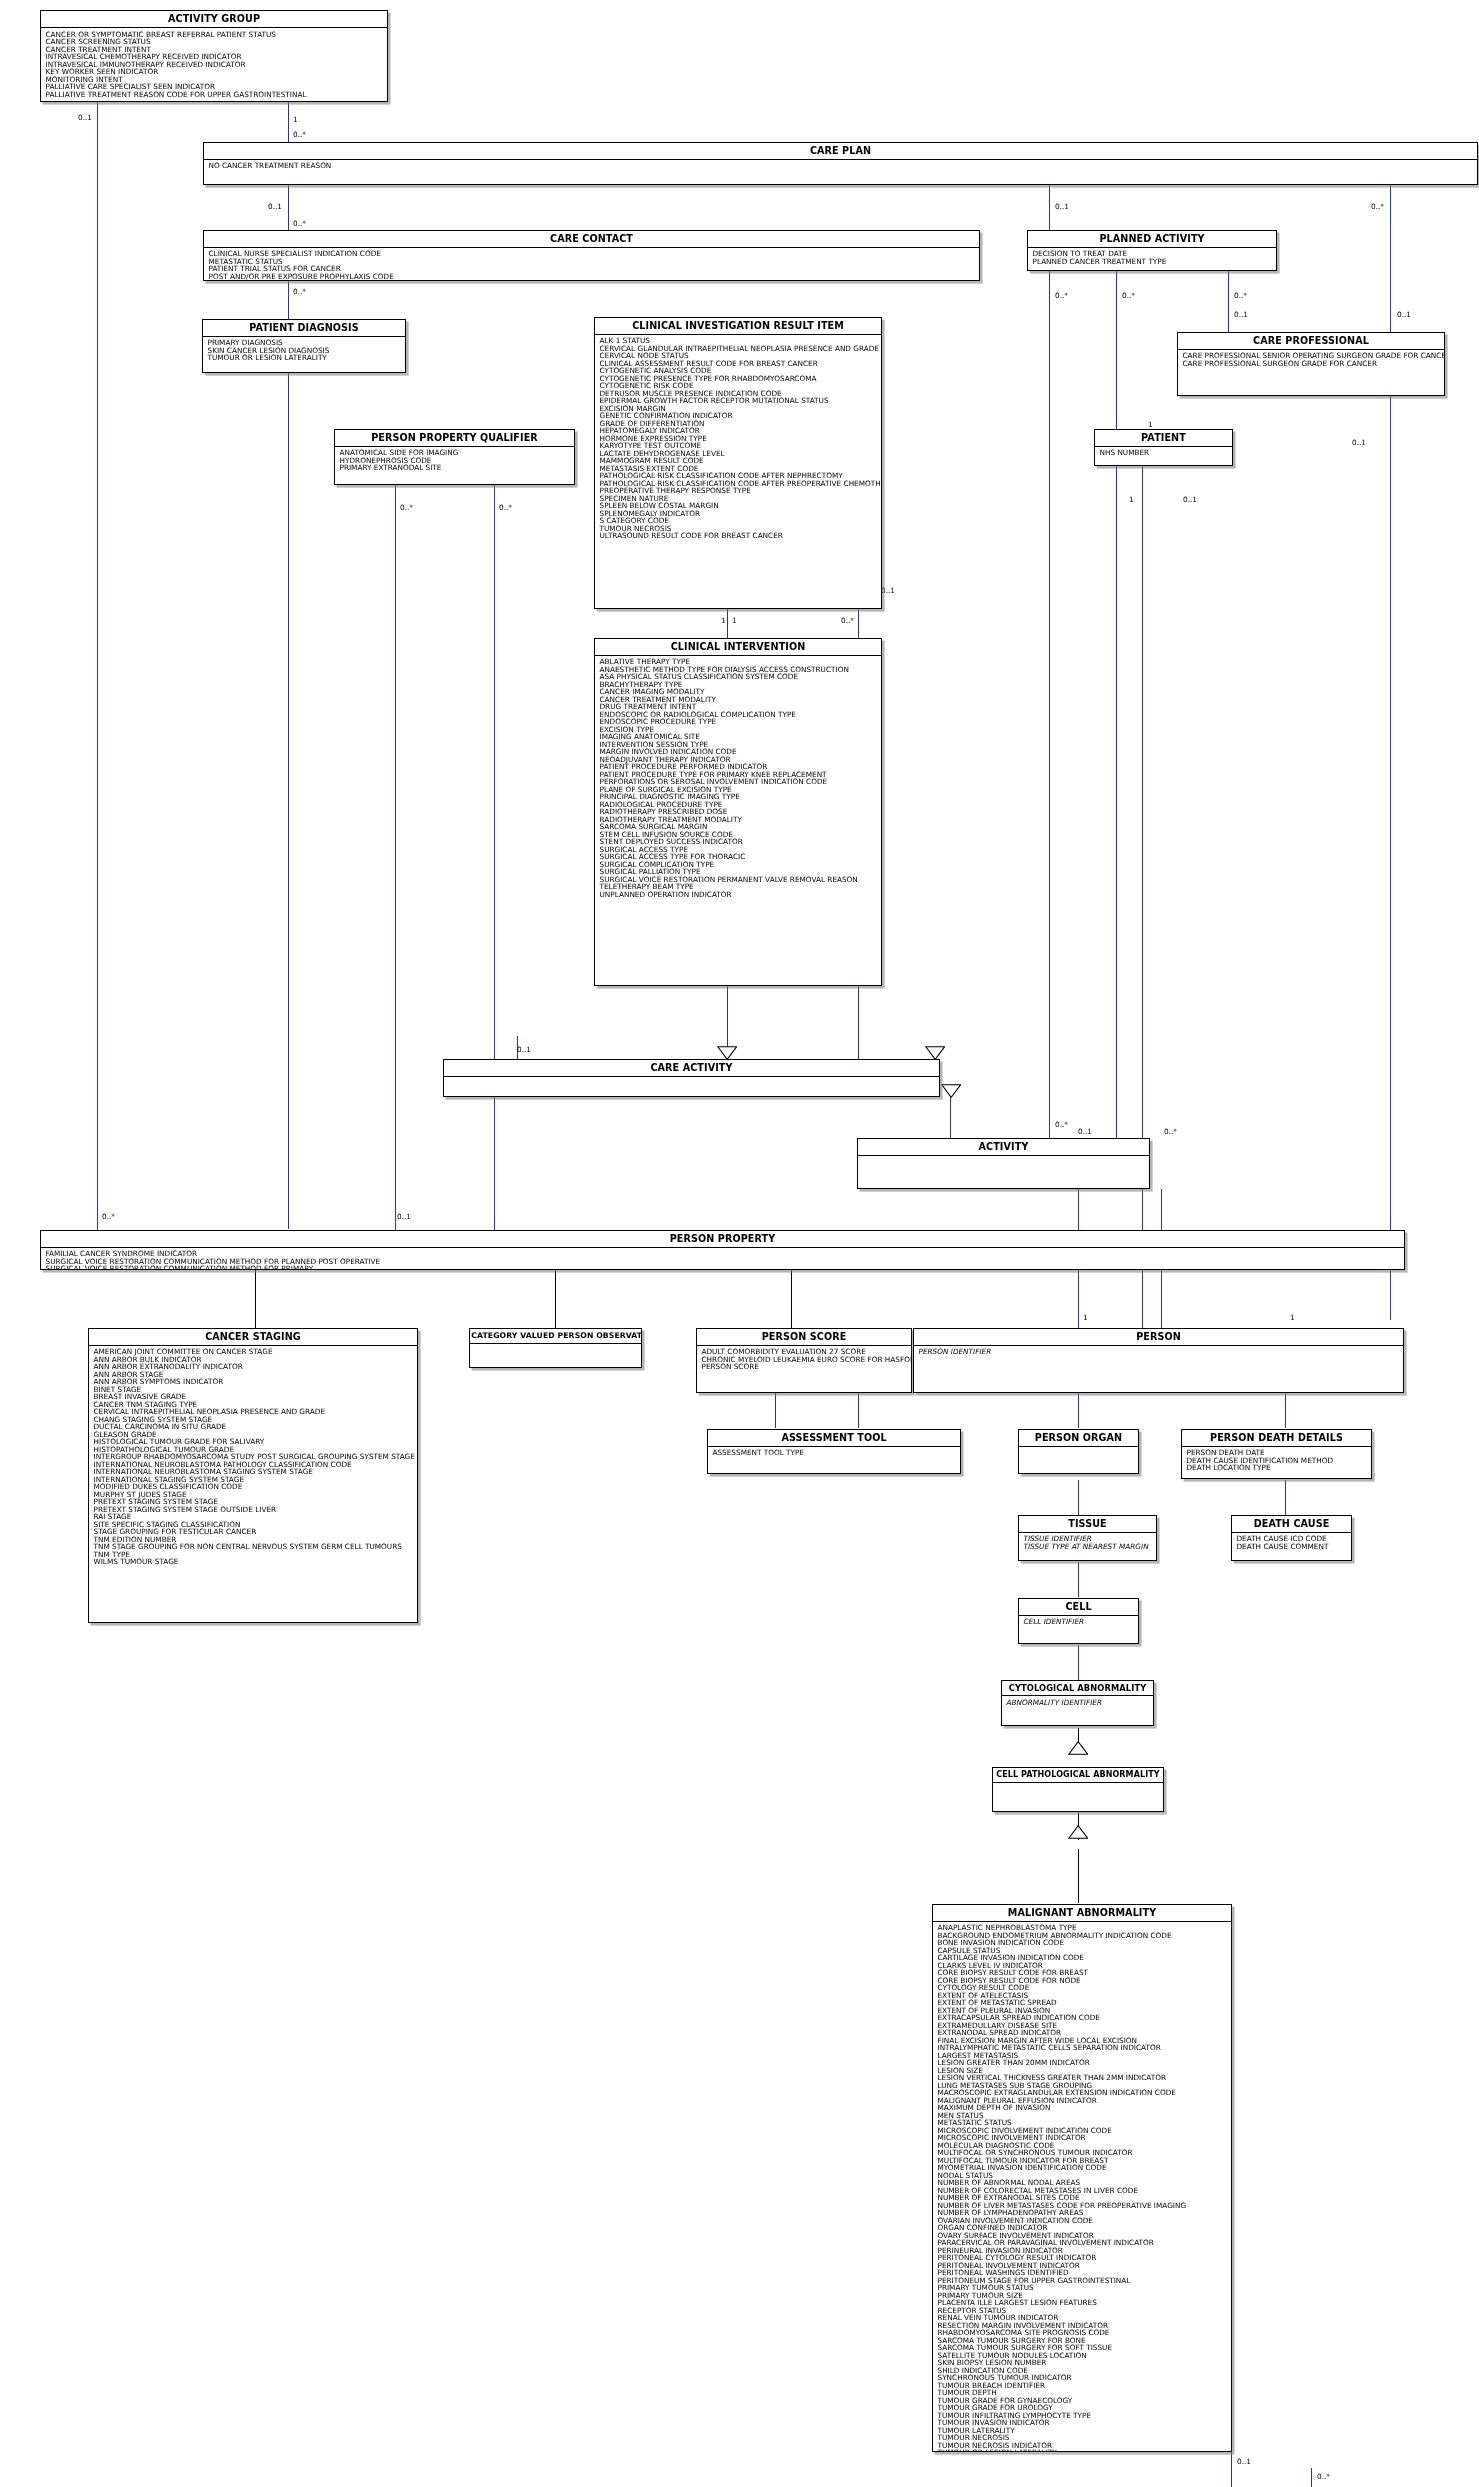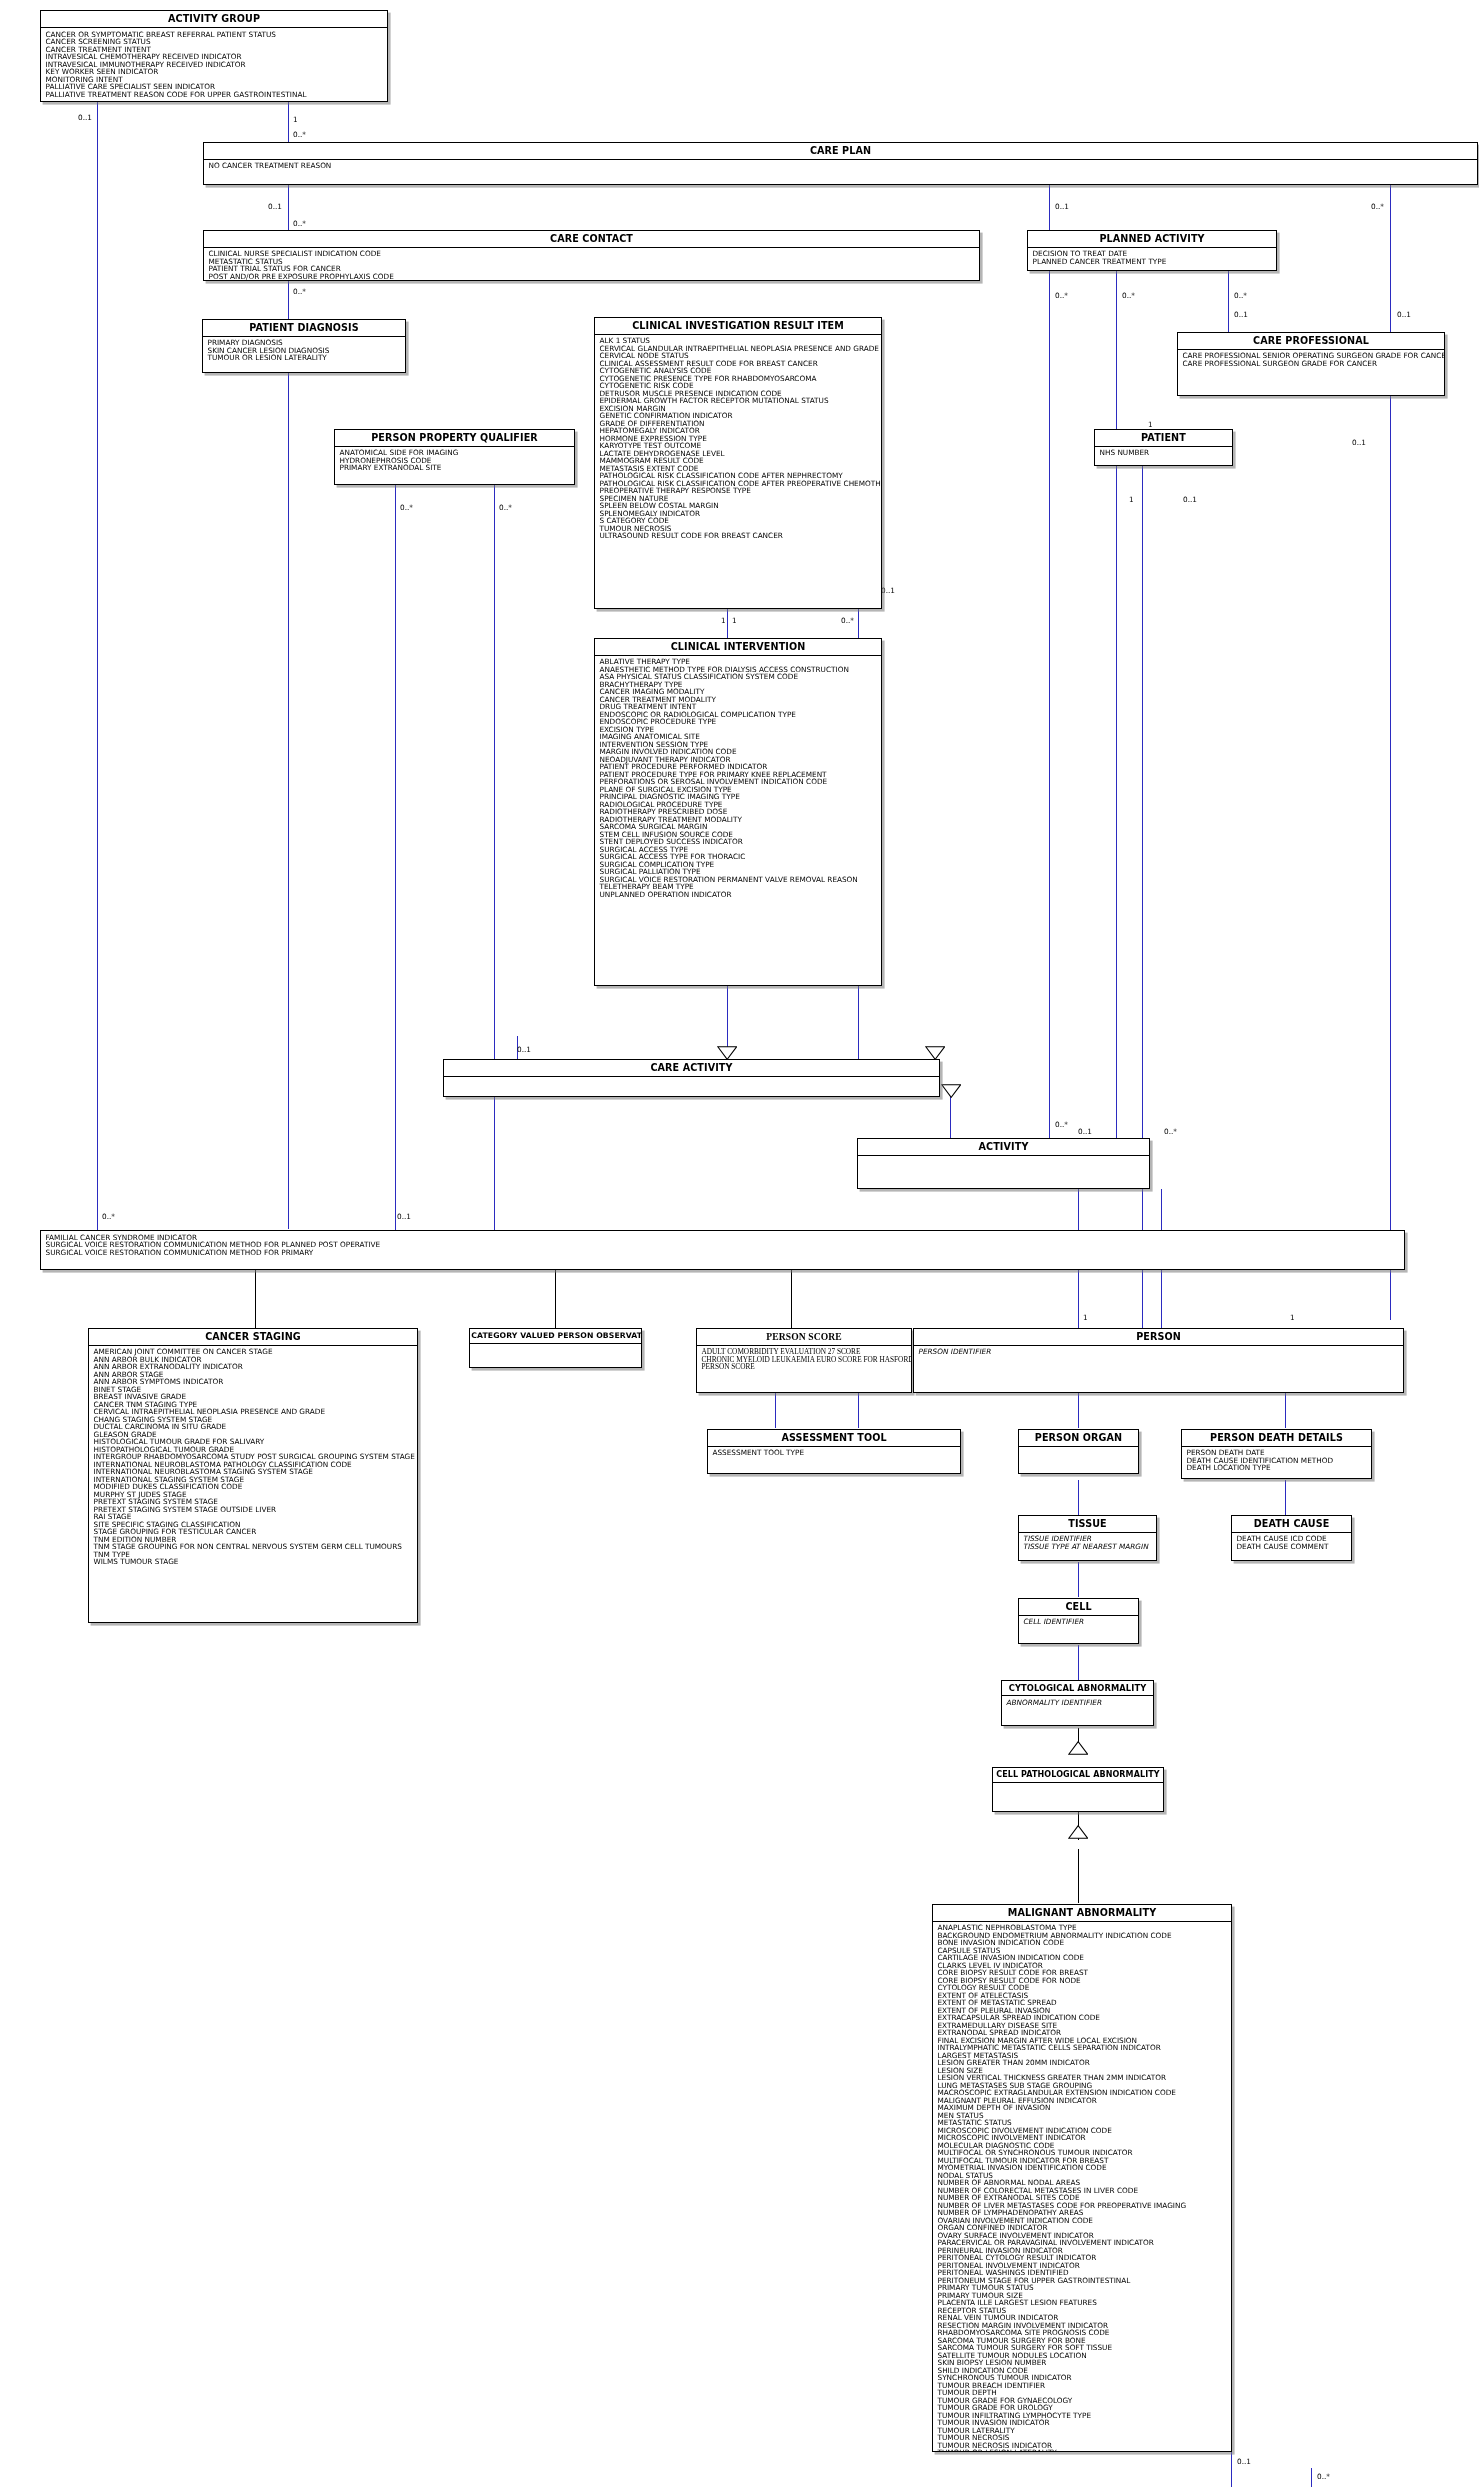--- a/index.html
+++ b/index.html
@@ -359,20 +359,21 @@
     <div class="hdr">CARE ACTIVITY</div>
     <div class="attrs"></div>
   </div>
 
   <div class="cls" style="left:857px;top:1138px;width:293px;height:51px;">
     <div class="hdr">ACTIVITY</div>
     <div class="attrs"></div>
   </div>
 
   <div class="cls" style="left:40px;top:1230px;width:1365px;height:40px;">
+    <div class="hdr">PERSON PROPERTY</div>
     <div class="attrs">
         <div>FAMILIAL CANCER SYNDROME INDICATOR</div>
         <div>SURGICAL VOICE RESTORATION COMMUNICATION METHOD FOR PLANNED POST OPERATIVE</div>
         <div>SURGICAL VOICE RESTORATION COMMUNICATION METHOD FOR PRIMARY</div>
       </div>
   </div>
 
   <div class="cls" style="left:88px;top:1328px;width:330px;height:295px;">
     <div class="hdr">CANCER STAGING</div>
     <div class="attrs">
@@ -406,21 +407,21 @@
         <div>TNM TYPE</div>
         <div>WILMS TUMOUR STAGE</div>
       </div>
   </div>
 
   <div class="cls" style="left:469px;top:1328px;width:173px;height:40px;">
     <div class="hdr" style="font-size:7.7px;">CATEGORY VALUED PERSON OBSERVATION</div>
     <div class="attrs"></div>
   </div>
 
-  <div class="cls" style="left:696px;top:1328px;width:216px;height:65px;font-family:Liberation Serif, serif;">
+  <div class="cls" style="left:696px;top:1328px;width:216px;height:65px;">
     <div class="hdr">PERSON SCORE</div>
     <div class="attrs">
         <div>ADULT COMORBIDITY EVALUATION 27 SCORE</div>
         <div>CHRONIC MYELOID LEUKAEMIA EURO SCORE FOR HASFORD</div>
         <div>PERSON SCORE</div>
       </div>
   </div>
 
   <div class="cls" style="left:913px;top:1328px;width:491px;height:65px;">
     <div class="hdr">PERSON</div>

